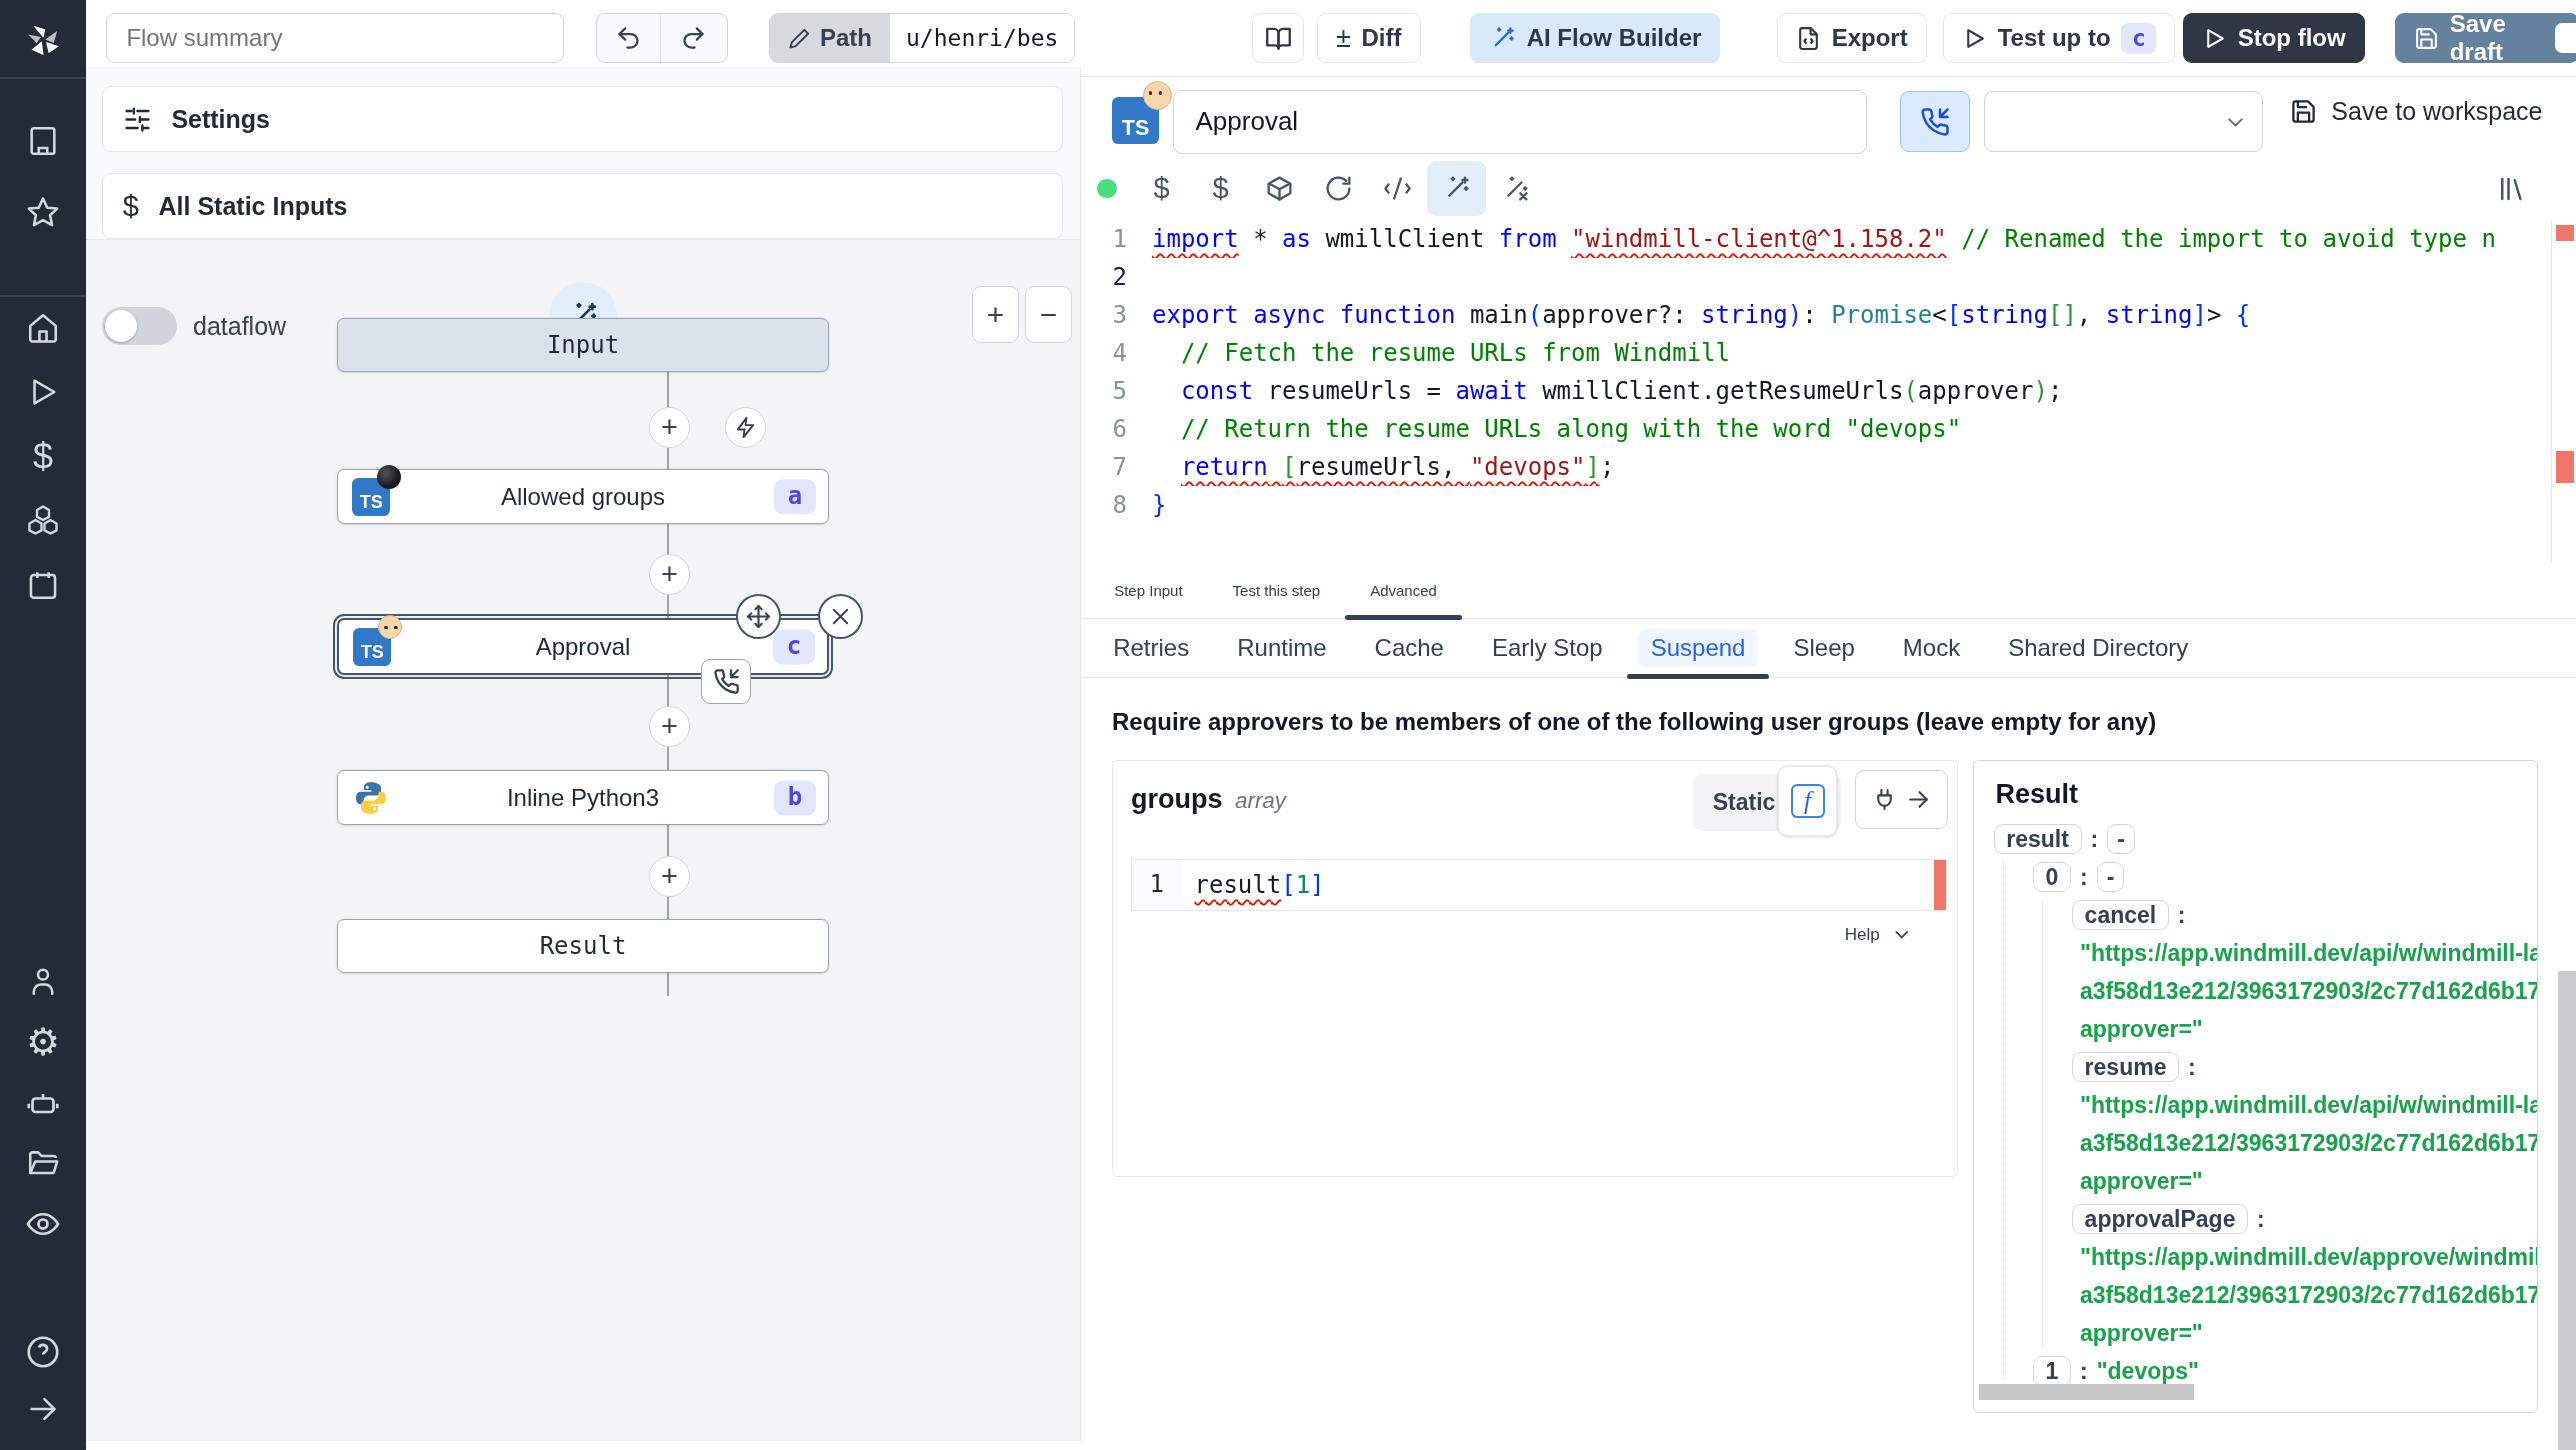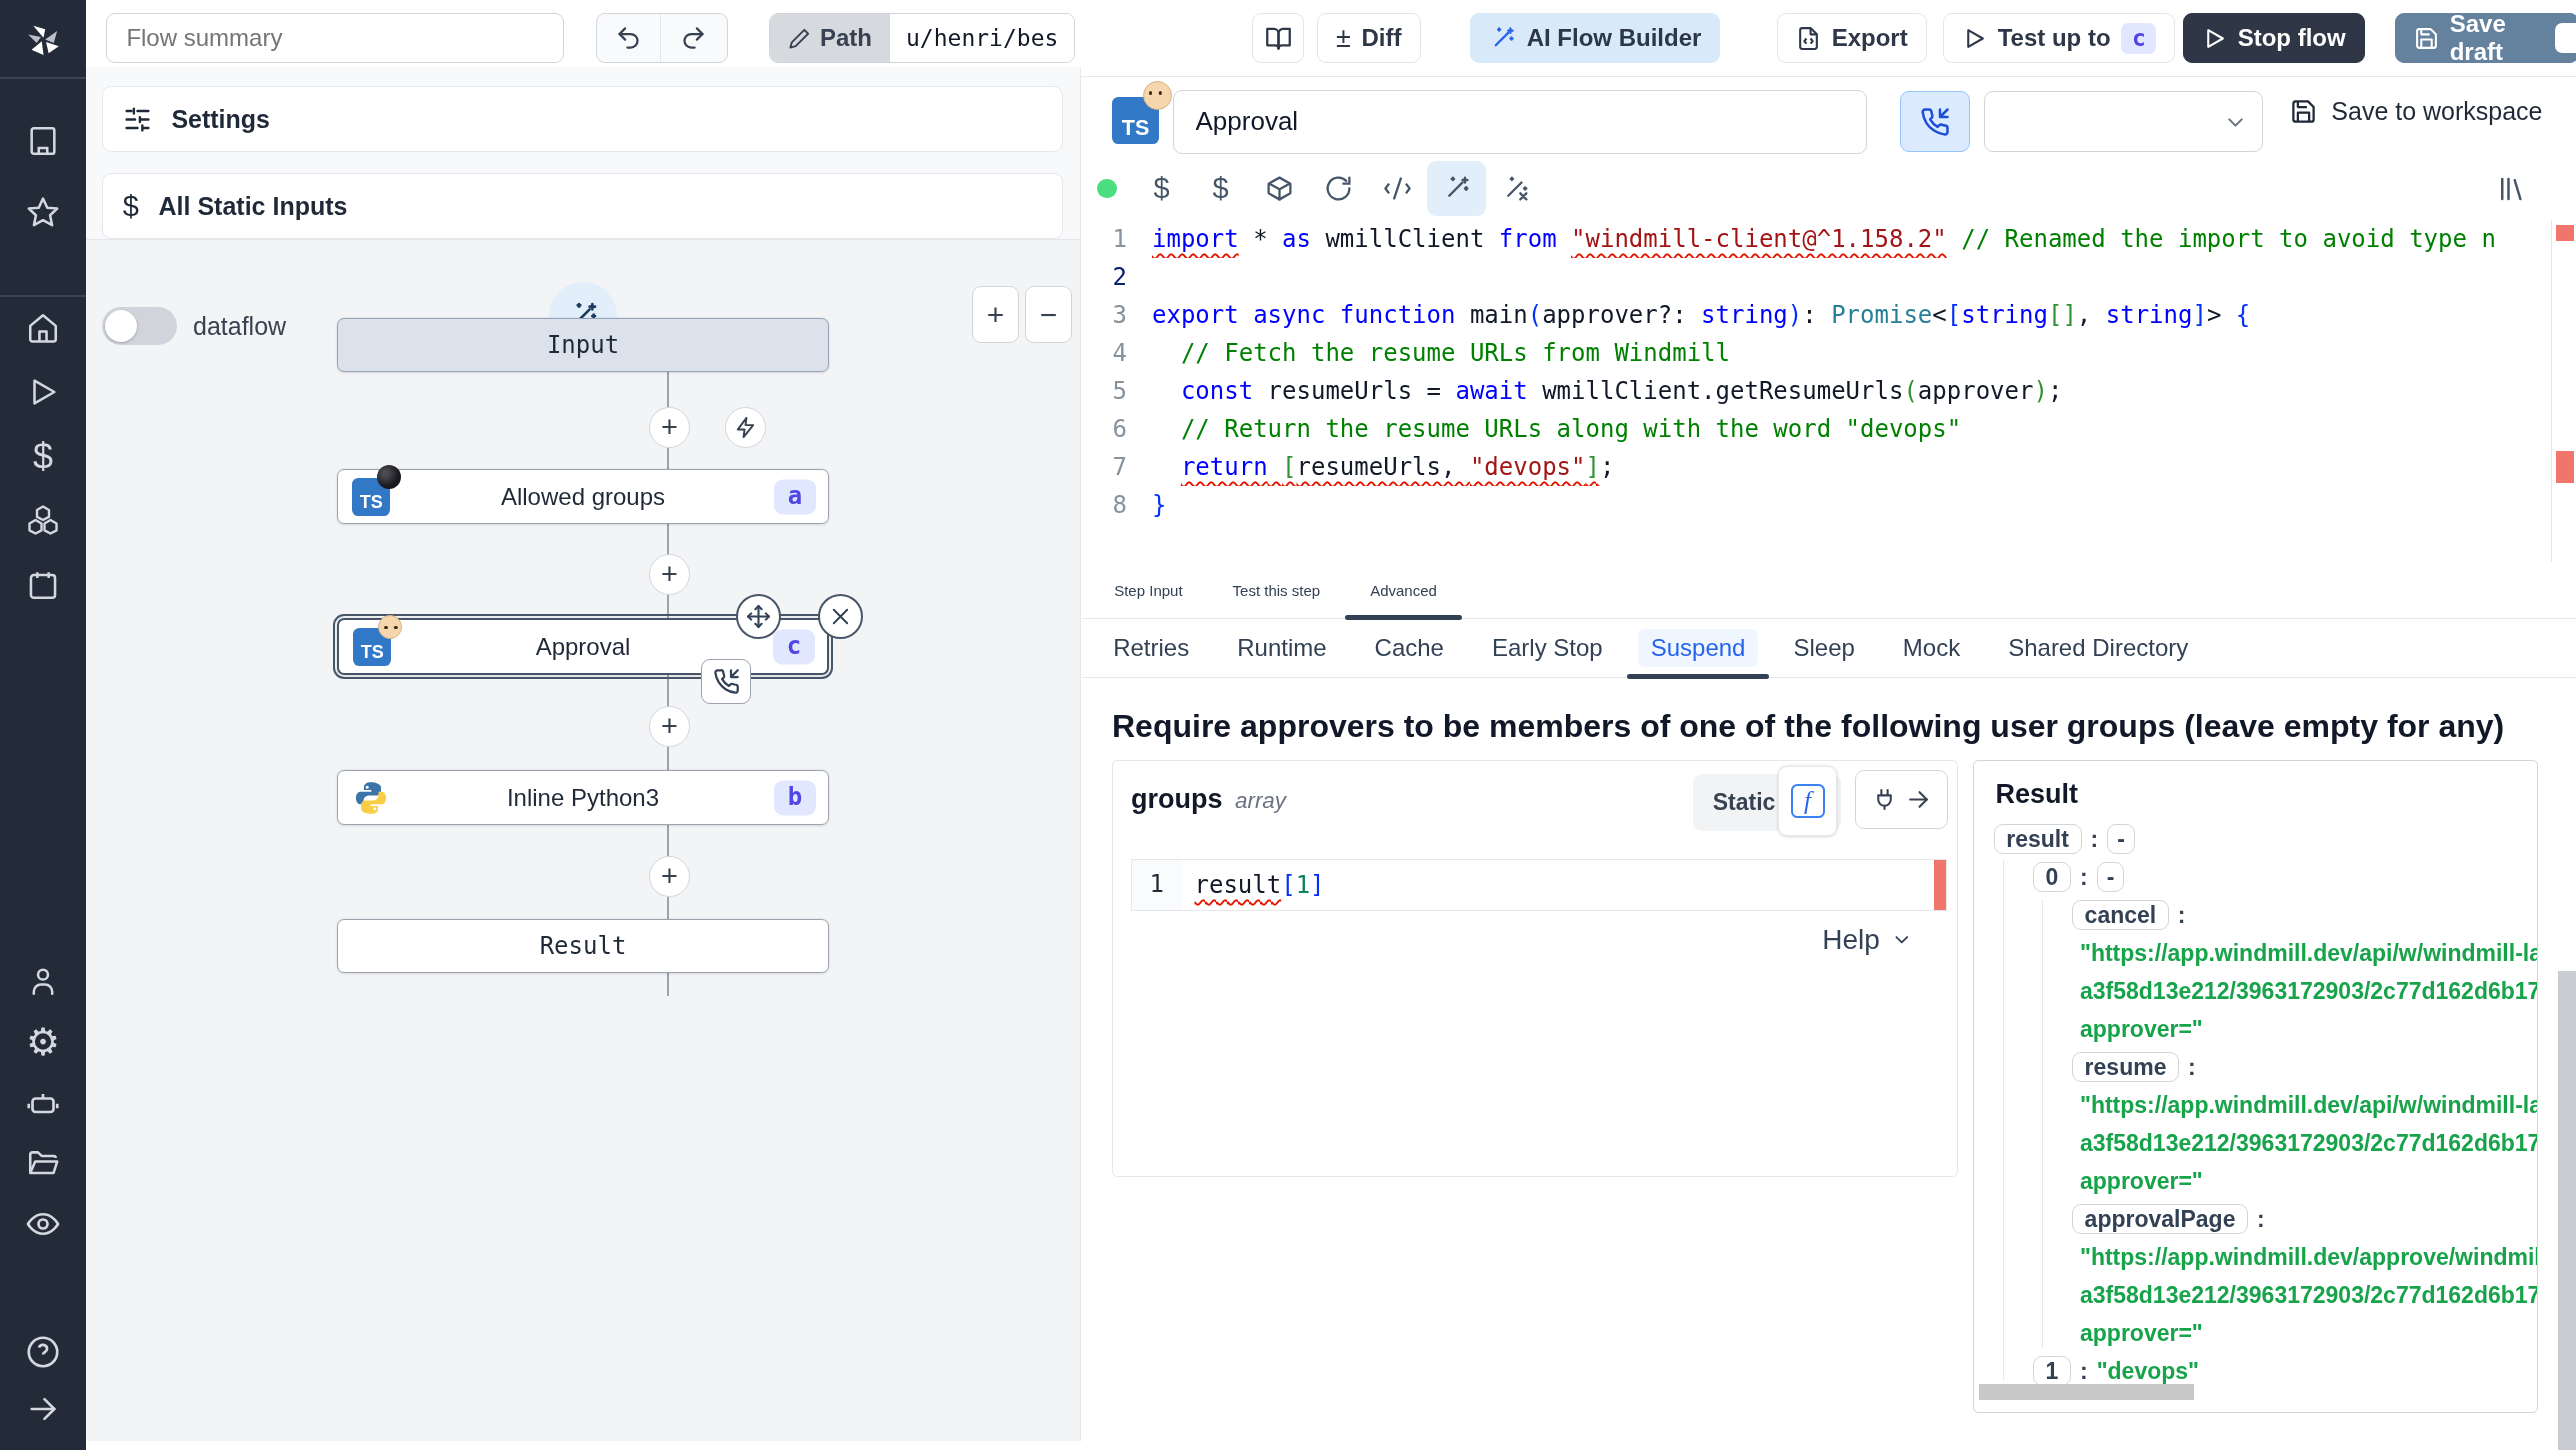--- a/index.html
+++ b/index.html
@@ -78,34 +78,34 @@
   
   .tabs-main { position:absolute; left:0; top:485px; width:1494px; height:57px; border-bottom:1.8px solid #e5e7eb; display:flex; padding-left:7.2px; }
   .tab { padding:0 25px; display:flex; align-items:center; font-size:15px; color:#334155; position:relative; }
   .tab.active::after { content:""; position:absolute; left:0; right:0; bottom:-1.8px; height:4.5px; background:#334155; border-radius:2.7px; }
   .tabs-sub { position:absolute; left:0; top:542px; width:1494px; height:59px; border-bottom:1.8px solid #e5e7eb; display:flex; padding-left:7.2px; }
   .stab { padding:0 24px; display:flex; align-items:center; font-size:24px; color:#334155; position:relative; }
   .stab.active { color:#2563eb; }
   .stab.active .pill { background:#eff6ff; border-radius:7.2px; padding:5.4px 12.5px; margin:0 -12.5px; }
   .stab.active::after { content:""; position:absolute; left:0; right:0; bottom:-1.8px; height:4.5px; background:#334155; border-radius:2.7px; }
 
-  .suspend-desc { position:absolute; left:30px; top:631px; font-size:32px; font-weight:bold; color:#111827; }
+  .suspend-desc { position:absolute; left:30px; top:631px; font-size:24px; font-weight:bold; color:#111827; }
 
   
   .groups-card { position:absolute; left:30px; top:683px; width:846px; height:417px; border:1.8px solid #e5e7eb; border-radius:5.4px; background:#fff; }
   .g-title { position:absolute; left:18px; top:23px; font-size:27px; font-weight:bold; color:#111827; }
   .g-type { font-size:22.4px; font-style:italic; font-weight:normal; color:#6b7280; margin-left:12.5px; }
   .static-pill { position:absolute; left:580px; top:12.5px; height:57px; background:#f1f3f5; border-radius:9px; display:flex; align-items:center; font-size:23px; font-weight:bold; color:#374151; padding:0 66px 0 19.7px; }
   .fn-btn { position:absolute; left:665px; top:5.4px; width:59px; height:70px; background:#fff; border:1.8px solid #e5e7eb; border-radius:9px; box-shadow:0 0.9px 3.6px rgba(0,0,0,.15); display:flex; align-items:center; justify-content:center; }
   .fn-inner { width:34px; height:34px; border:2.2px solid #3b82f6; border-radius:6.3px; color:#2563eb; font-family:"Liberation Serif",serif; font-style:italic; font-size:25px; display:flex; align-items:center; justify-content:center; }
   .plug-btn { position:absolute; left:742px; top:9px; width:93px; height:59px; border:1.8px solid #d1d5db; border-radius:9px; background:#fff; display:flex; align-items:center; justify-content:center; gap:9px; color:#374151; }
   .g-editor { position:absolute; left:18px; top:98px; width:816px; height:52px; border:1.8px solid #e5e7eb; background:#fff; display:flex; align-items:center; font-family:"DejaVu Sans Mono",monospace; font-size:24px; }
   .g-gut { width:50px; text-align:right; padding-right:18px; color:#1f2937; background:#fafbfc; height:100%; line-height:48px; flex:none; }
   .g-errbar { position:absolute; right:0; top:0; width:12.5px; height:100%; background:#f0756b; }
-  .g-help { position:absolute; right:45px; top:163px; display:flex; align-items:center; gap:10.7px; font-size:28px; color:#334155; }
+  .g-help { position:absolute; right:45px; top:163px; display:flex; align-items:center; gap:10.7px; font-size:17px; color:#334155; }
 
   
   .result-card { position:absolute; left:891px; top:683px; width:565px; height:653px; border:1.8px solid #d1d5db; border-radius:5.4px; background:#fff; overflow:hidden; }
   .r-title { position:absolute; left:21.5px; top:18px; font-size:27px; font-weight:bold; color:#111827; }
   .r-tree { position:absolute; left:0; top:59px; width:100%; }
   .jt-row { height:38px; display:flex; align-items:center; gap:9px; white-space:nowrap; }
   .chip { border:1.8px solid #d1d5db; border-radius:9px; background:#fff; padding:0.9px 11.6px; font-size:23px; font-weight:bold; color:#334155; }
   .chip.small { padding:0.9px 9px; }
   .colon { font-size:23px; font-weight:bold; color:#334155; }
   .jt-val { height:38px; line-height:38px; font-size:23px; font-weight:bold; color:#16a34a; white-space:nowrap; overflow:hidden; }

